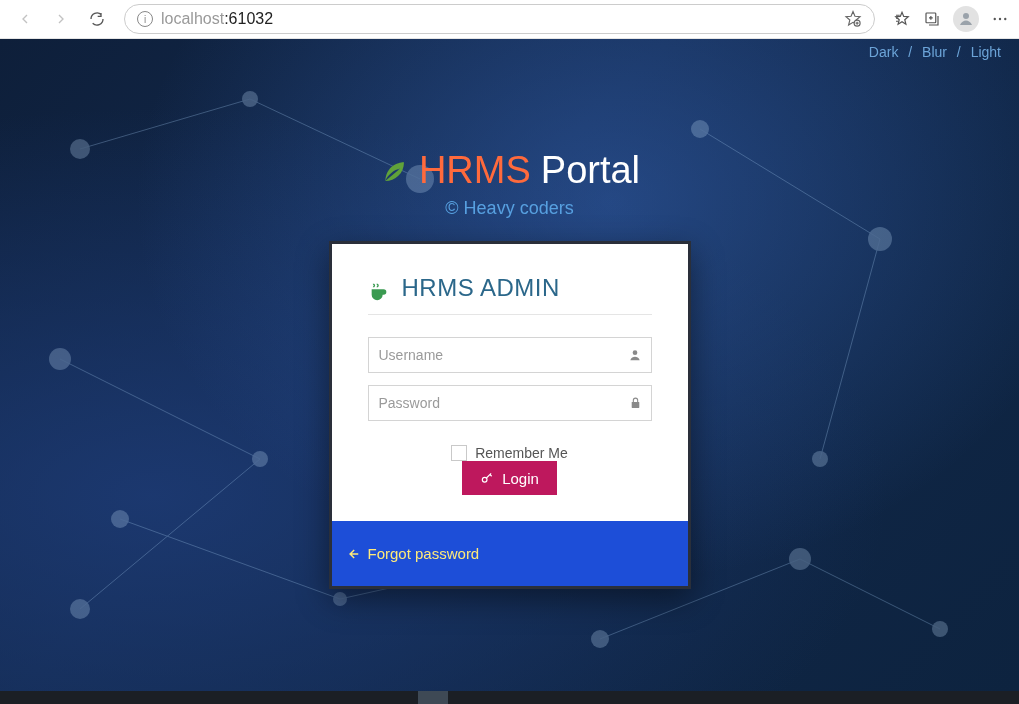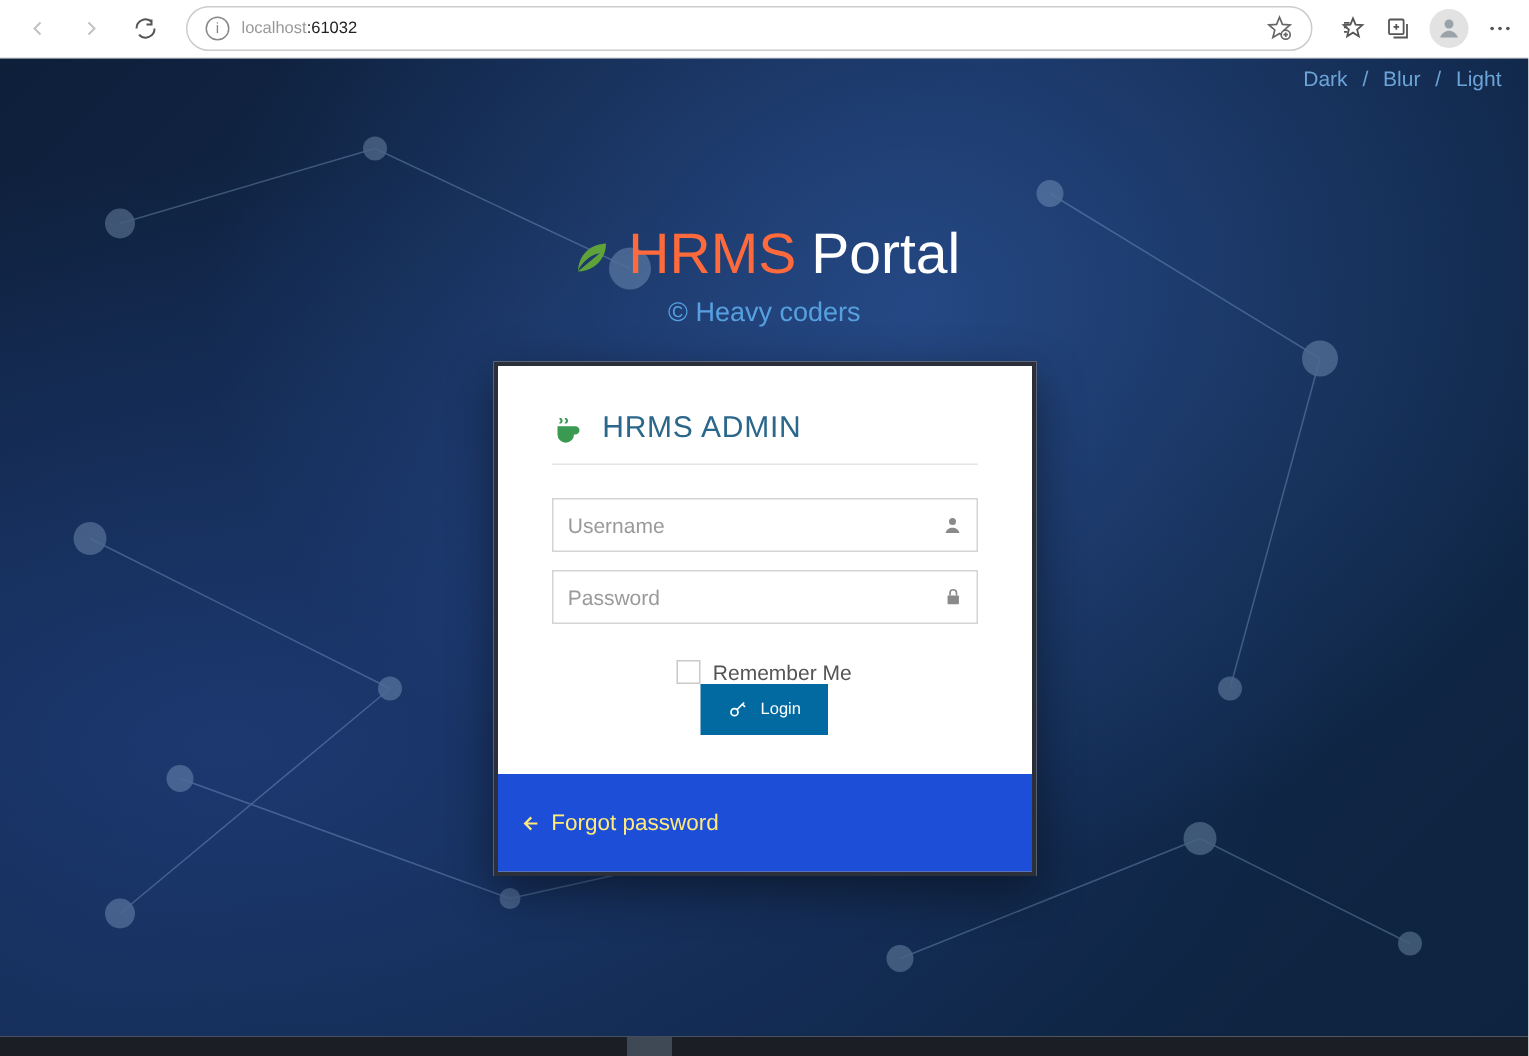--- a/index.html
+++ b/index.html
@@ -10,21 +10,21 @@
       height: 39px; display: flex; align-items: center; gap: 6px;
       padding: 0 10px; background: #fff; border-bottom: 1px solid #e5e5e5;
     }
     .nav-btn { width: 30px; height: 30px; display: flex; align-items: center; justify-content: center;
                border-radius: 4px; color: #555; }
     .nav-btn.disabled { color: #c2c2c2; }
     .addr-bar {
       flex: 1; height: 30px; margin: 0 6px; display: flex; align-items: center; gap: 8px;
       padding: 0 12px; border: 1px solid #ccc; border-radius: 16px; background: #fff;
     }
-    .addr-text { color: #999; font-size: 11px; }
+    .addr-text { color: #999; font-size: 16px; }
     .addr-text .port { color: #222; }
     .info-icon { width: 16px; height: 16px; border:1px solid #888; border-radius:50%;
                  display:flex; align-items:center; justify-content:center; font-size:10px; color:#888;}
     .right-icons { display:flex; align-items:center; gap:12px; margin-left:6px; }
     .avatar-circle { width:26px; height:26px; border-radius:50%; background:#e2e2e2;
                      display:flex; align-items:center; justify-content:center; }
 
     
     .page {
       position: relative; height: calc(704px - 39px - 13px);
@@ -53,38 +53,38 @@
     .brand .leaf { color:#60a23a; }
     .brand .sub { margin-top:6px; color:#57a0e0; font-size:18px; font-weight:400; }
 
     .login-card {
       position:absolute; top:202px; left:50%; transform:translateX(-50%);
       width:362px; background:#fff; border:3px solid #2a2f3a;
       box-shadow: 0 10px 30px rgba(0,0,0,0.45);
     }
     .login-body { padding: 30px 36px 26px; }
     .login-title { display:flex; align-items:flex-end; gap:12px; color:#2b678a;
-                   font-size:20px; font-weight:400; padding-bottom:12px;
+                   font-size:24px; font-weight:400; padding-bottom:12px;
                    border-bottom:1px solid #e5e5e5; margin-bottom:22px; letter-spacing:.5px;}
     .login-title .coffee { color:#3a9a51; }
     .input-wrap { position:relative; margin-bottom:12px; }
     .input-wrap input {
       width:100%; height:36px; border:1px solid #d4d4d4; padding:0 36px 0 10px;
       font-size:14px; color:#444; outline:none;
     }
     .input-wrap input::placeholder { color:#9a9a9a; }
     .input-wrap .field-icon {
       position:absolute; right:10px; top:50%; transform:translateY(-50%); color:#8a8a8a;
     }
     .form-row { display:flex; align-items:center; justify-content:flex-end; margin-top:24px;flex-direction:column;}
     .remember { display:flex; align-items:center; gap:8px; color:#555; font-size:14px;}
     .remember .chk { width:16px; height:16px; border:1px solid #c9c9c9; background:#fff; }
     .login-btn {
-      background:#0369a1; color:#fff; border:none; height:34px; padding:0 18px;
-      font-size:11px; display:flex; align-items:center; gap:8px; cursor:pointer;
+      background:#be185d; color:#fff; border:none; height:34px; padding:0 18px;
+      font-size:15px; display:flex; align-items:center; gap:8px; cursor:pointer;
     }
     .forgot-bar {
       background:#1d4ed8; padding:24px 14px; display:flex; align-items:center; gap:8px;
     }
     .forgot-bar a { color:#ffea7a; font-size:15px; text-decoration:none; }
     .forgot-bar .arrow { color:#ffea7a; }
 
     .taskbar { height:13px; background:#1b1f25; position:relative; }
     .taskbar::after{content:""; position:absolute; left:418px; top:0; width:30px; height:13px; background:#3e4955;}
 

